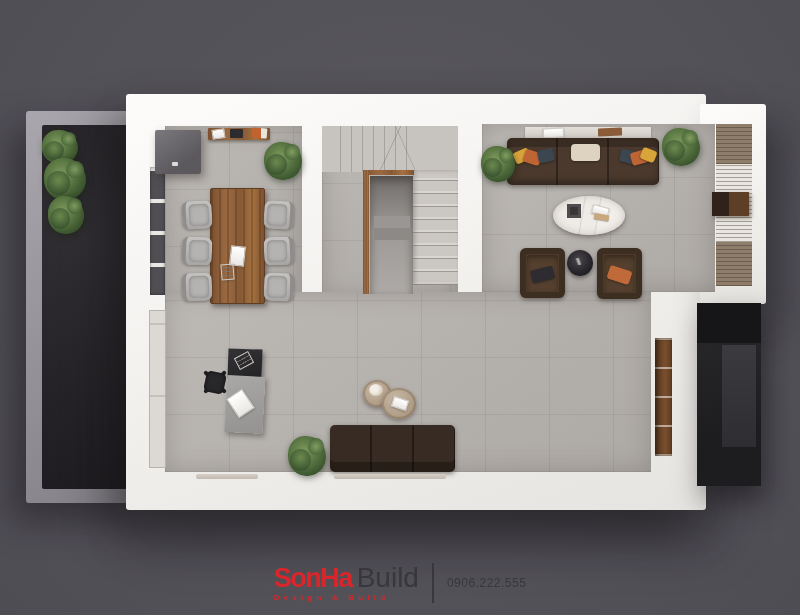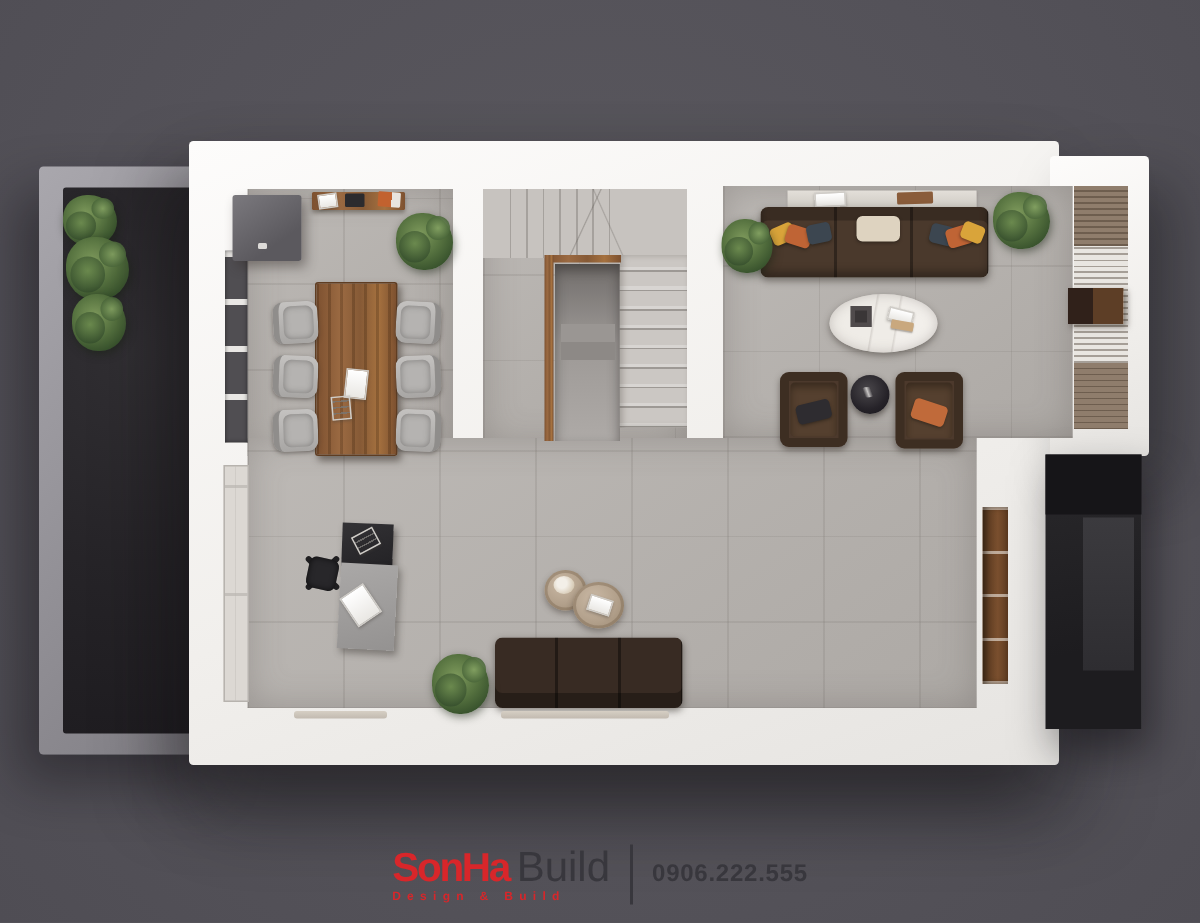--- a/index.html
+++ b/index.html
@@ -93,21 +93,21 @@
   
   .watermark{position:absolute;left:0;right:0;bottom:12px;display:flex;justify-content:center;align-items:center;
              gap:13px;color:#38373d;}
   .brand-line{display:flex;align-items:baseline;line-height:1;}
   .sonha{color:#d8262a;font-weight:800;font-size:27px;letter-spacing:-1.5px;}
   .group-word{color:#38373d;font-weight:400;font-size:28px;margin-left:5px;letter-spacing:0px;}
   .tagline{color:#d8262a;font-size:8px;font-weight:700;letter-spacing:4.2px;margin-top:1px;}
   .wm-divider{width:2px;height:40px;background:#38373d;}
   .contact{text-align:center;line-height:1.25;}
   .website{font-size:15px;font-weight:400;}
-  .phone{font-size:16px;font-weight:700;letter-spacing:.5px;}
+  .phone{font-size:12px;font-weight:400;letter-spacing:.5px;}
 </style>
 </head>
 <body>
 
 <div id="stage">
 
   <div class="deck-frame" style="left:26px;top:111px;width:126px;height:392px;"></div>
   <div class="deck" style="left:42px;top:125px;width:92px;height:364px;"></div>
   <div class="plant" style="left:42px;top:130px;width:36px;height:34px;"></div>
   <div class="plant" style="left:44px;top:158px;width:42px;height:42px;"></div>

